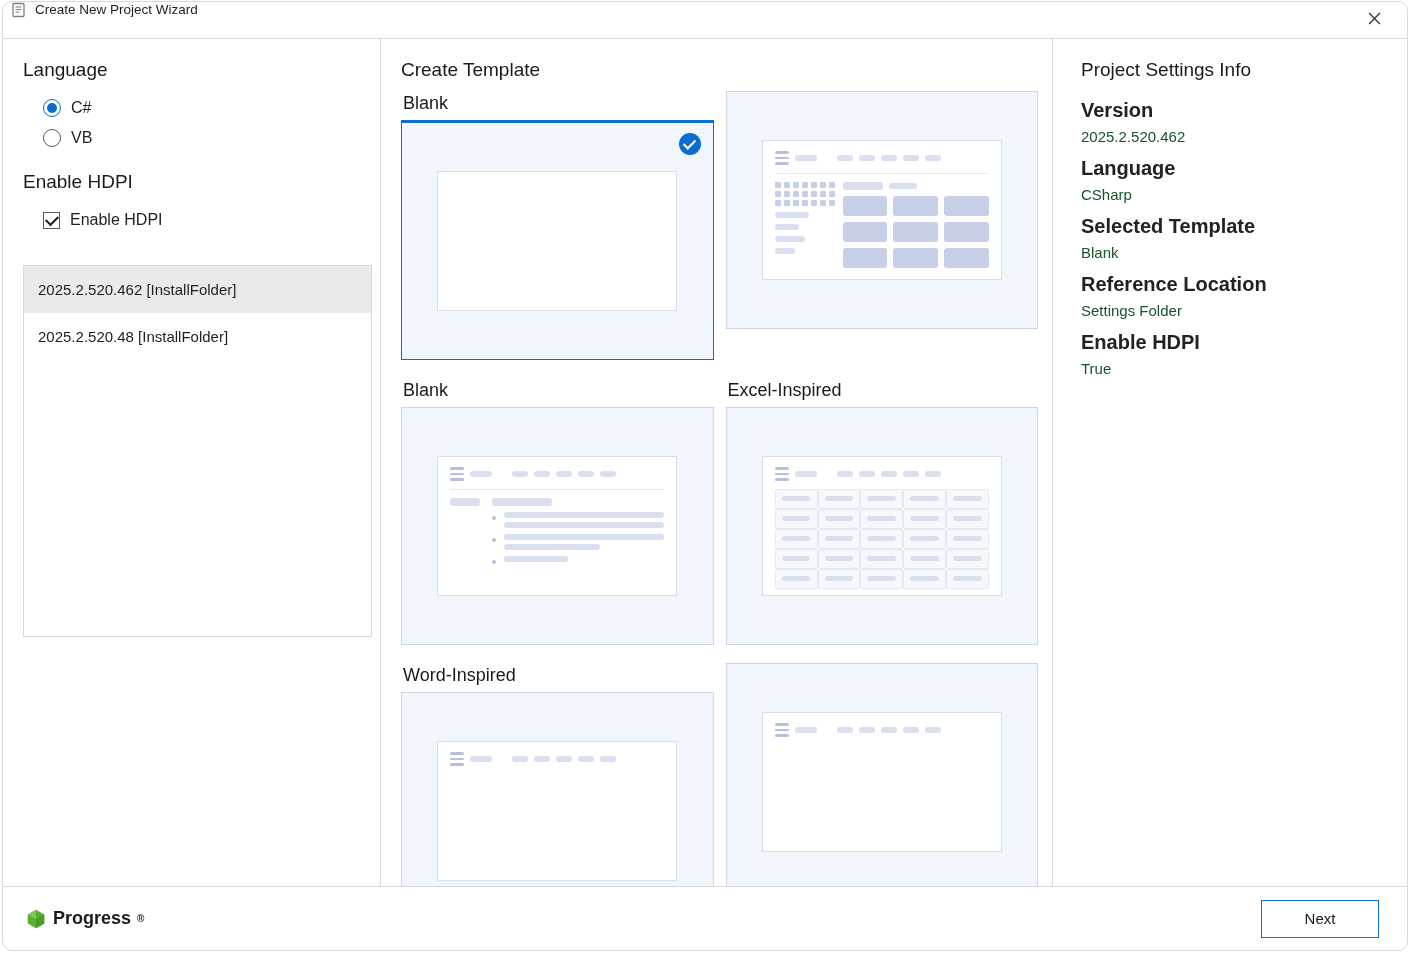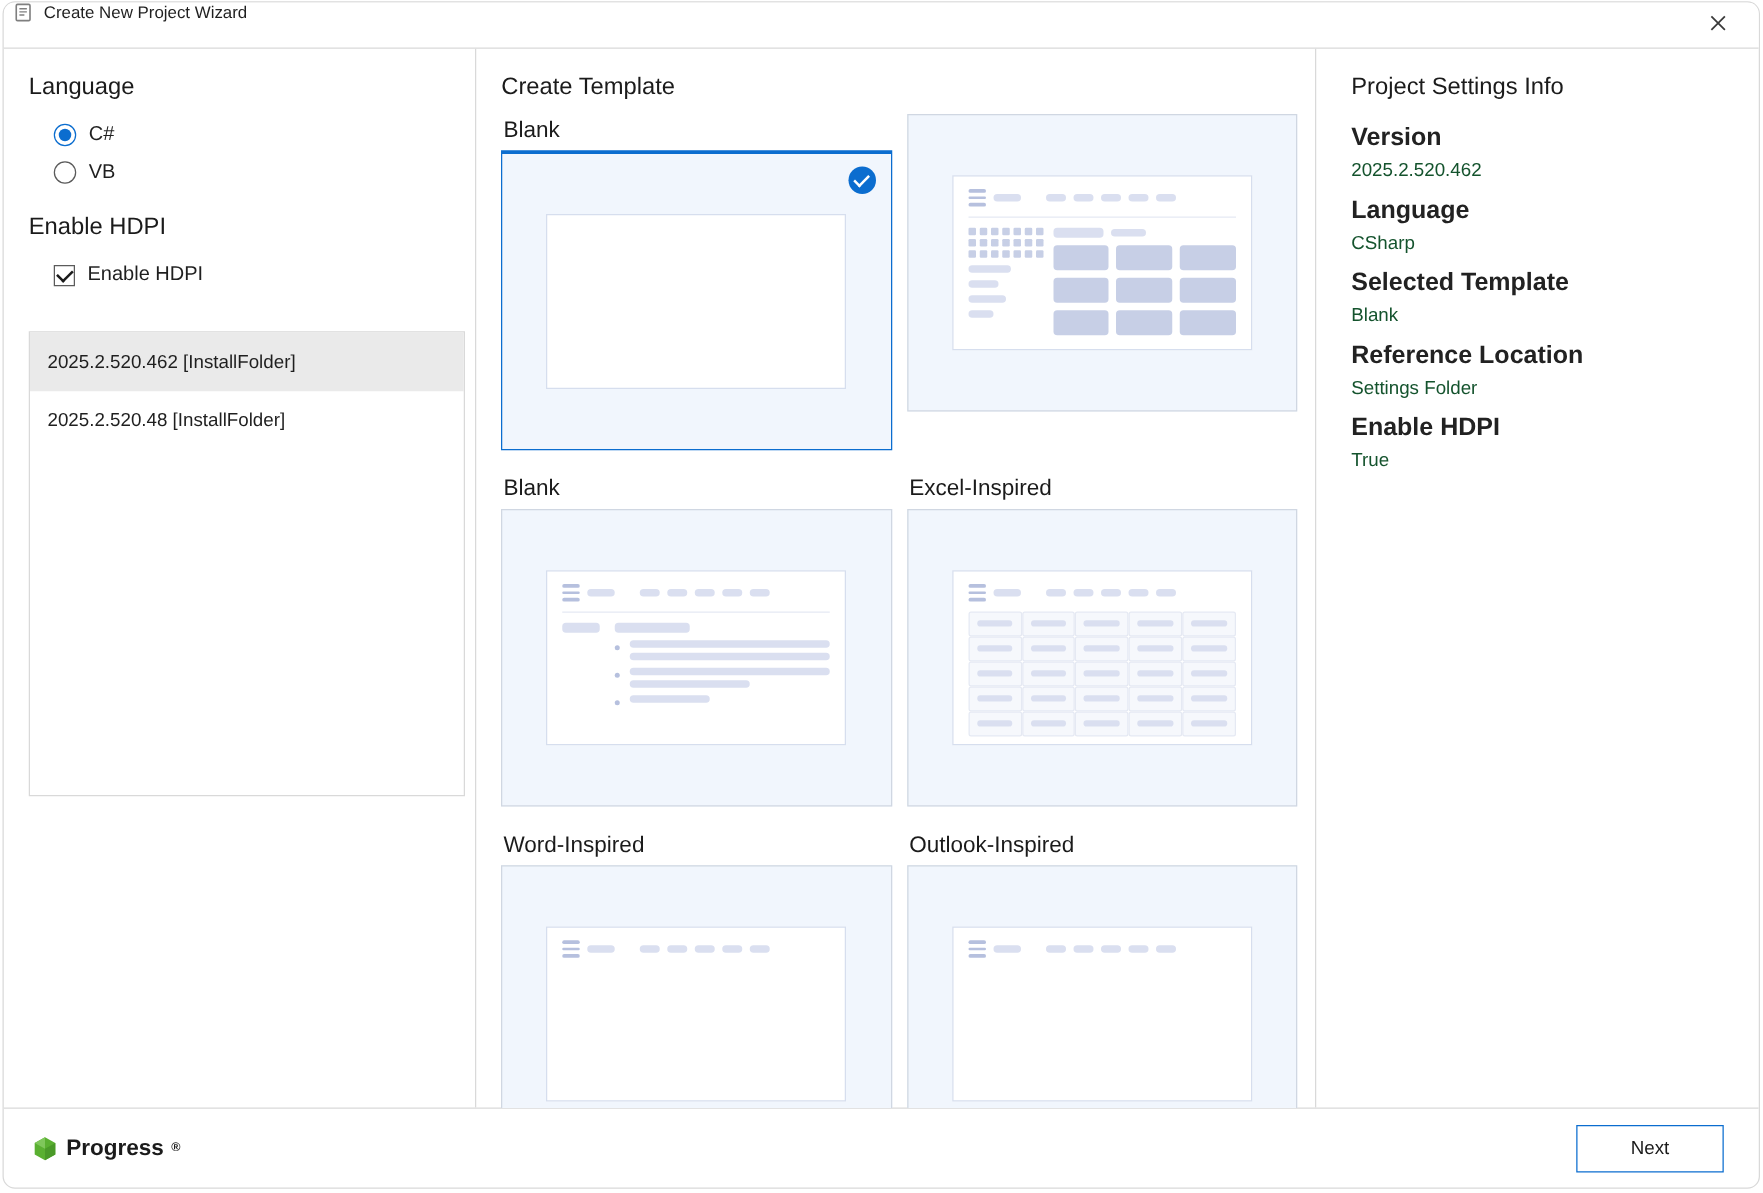--- a/index.html
+++ b/index.html
@@ -387,21 +387,20 @@
                     <div class="bar" style="width:16px"></div>
                     <div class="bar" style="width:16px"></div>
                     <div class="bar" style="width:16px"></div>
                     <div class="bar" style="width:16px"></div>
                 </div>
               </div>
             </div>
           </div>
 
           <div class="tpl-group">
-            <div class="tpl-title">Outlook-Inspired</div>
             <div class="thumb">
               <div class="ph">
                 <div class="toprow">
                   <div class="ham">
                       <span></span>
                       <span></span>
                       <span></span>
                     </div>
                   <div class="bar" style="width:22px"></div>
                   <div style="width:8px"></div>

